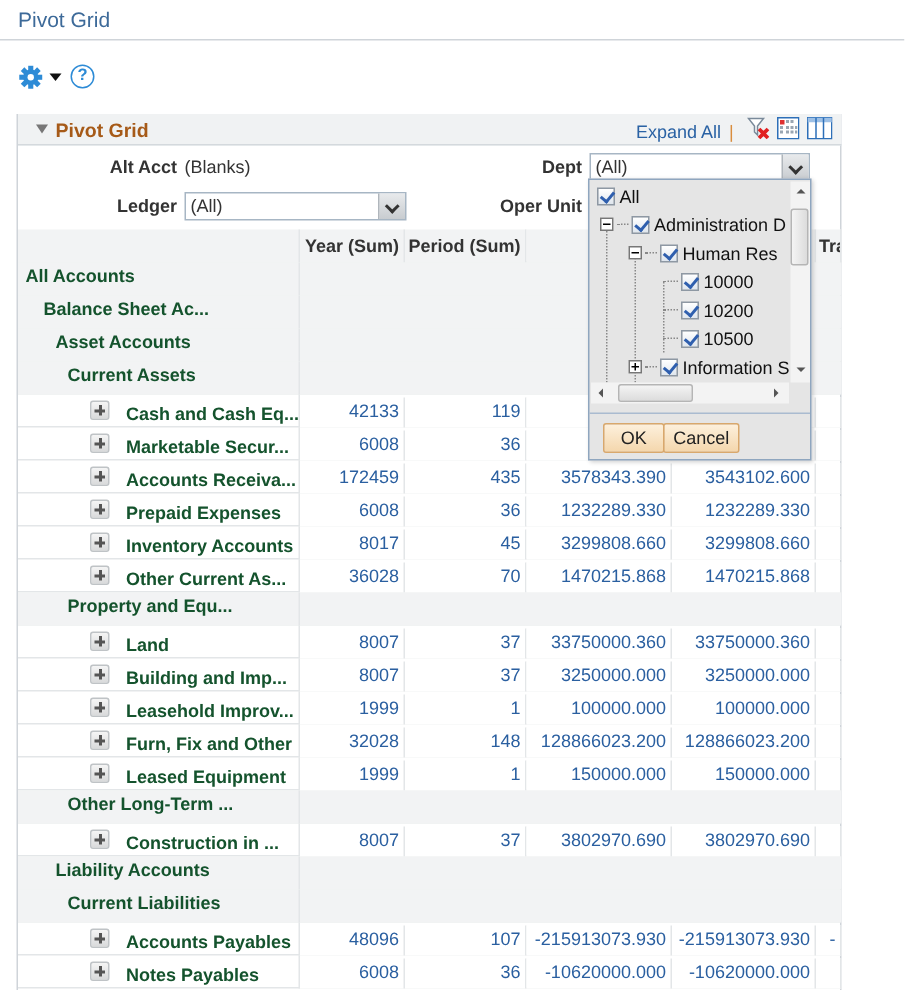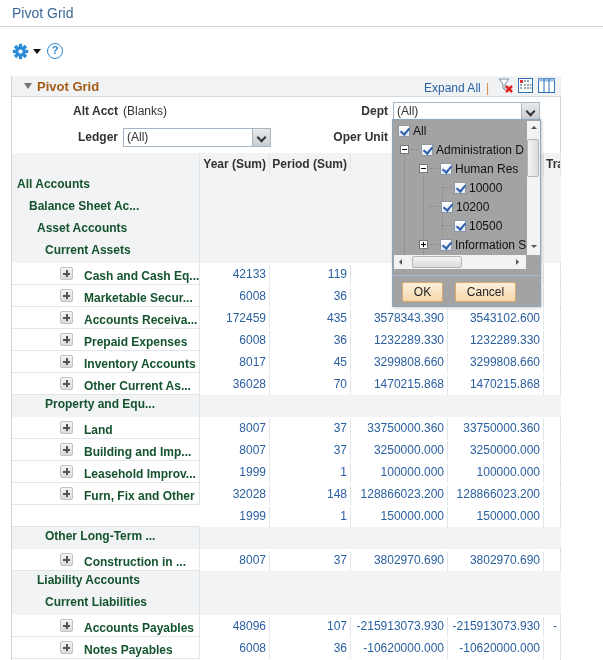--- a/index.html
+++ b/index.html
@@ -36,21 +36,21 @@
   .num { color: #2a5fa0; text-align: right; padding-right: 3px; background: #fff; }
   .c1 { left: 188px; width: 70px; }
   .c2 { left: 258px; width: 81px; }
   .c3 { left: 339px; width: 97px; }
   .c4 { left: 436px; width: 96px; }
   .c5 { left: 532px; width: 17px; }
   .plus { position: absolute; top: 4px; width: 13px; height: 13px; background: linear-gradient(#f5f5f5, #d9dadb); border: 1px solid #bfc3c6; border-radius: 2px; }
   .plus::before { content: ""; position: absolute; left: 2px; top: 5px; width: 7px; height: 2px; background: #555; }
   .plus::after { content: ""; position: absolute; left: 5px; top: 2px; width: 2px; height: 7px; background: #555; }
 
-  .dropdown { position: absolute; left: 392px; top: 119px; width: 149px; height: 188px; background: #a3a3a3; border: 1px solid #8fa6bf; box-shadow: 1px 1px 3px rgba(0,0,0,0.2); }
+  .dropdown { position: absolute; left: 392px; top: 119px; width: 149px; height: 188px; background: #e5e5e5; border: 1px solid #8fa6bf; box-shadow: 1px 1px 3px rgba(0,0,0,0.2); }
   .tree { position: absolute; left: 1px; top: 1px; width: 132px; height: 134px; overflow: hidden; }
   .titem { position: absolute; height: 19px; line-height: 19px; font-size: 12px; color: #111; white-space: nowrap; }
   .cb { display: inline-block; width: 12px; height: 12px; border: 1px solid #8e98a3; background: linear-gradient(#fff, #dfe6ee); vertical-align: -2px; margin-right: 3px; position: relative; }
   .cb::after { content: ""; position: absolute; left: 3px; top: 0px; width: 4px; height: 7px; border-right: 2px solid #2f5fae; border-bottom: 2px solid #2f5fae; transform: rotate(40deg); }
   .tbox { display: inline-block; width: 9px; height: 9px; border: 1px solid #777; background: #fff; position: relative; vertical-align: 0px; margin-right: 2px; }
   .tbox::before { content: ""; position: absolute; left: 1px; top: 3px; width: 5px; height: 1px; background: #000; }
   .tbox.plusbox::after { content: ""; position: absolute; left: 3px; top: 1px; width: 1px; height: 5px; background: #000; }
   .dots { display: inline-block; width: 8px; border-top: 1px dotted #888; vertical-align: 4px; margin-right: 2px; }
   .vline { position: absolute; border-left: 1px dotted #888; }
   .vscroll { position: absolute; left: 134px; top: 1px; width: 13px; height: 134px; background: #f3f3f3; }
@@ -277,20 +277,24 @@
             <span class="plus" style="left: 48px;"></span>
             <span style="position: absolute; left: 72px; top: 2px;">Furn, Fix and Other</span>
           </div>
           <div class="cell num c1" style="top: 2px; height: 20px; line-height: 18px;">32028</div>
           <div class="cell num c2" style="top: 2px; height: 20px; line-height: 18px;">148</div>
           <div class="cell num c3" style="top: 2px; height: 20px; line-height: 18px;">128866023.200</div>
           <div class="cell num c4" style="top: 2px; height: 20px; line-height: 18px;">128866023.200</div>
           <div class="cell num c5" style="top: 2px; height: 20px; line-height: 18px;"></div>
         </div>
         <div class="row" style="top: 352px;">
+          <div class="cell rowlabel">
+            <span class="plus" style="left: 48px;"></span>
+            <span style="position: absolute; left: 72px; top: 2px;">Leased Equipment</span>
+          </div>
           <div class="cell num c1" style="top: 2px; height: 20px; line-height: 18px;">1999</div>
           <div class="cell num c2" style="top: 2px; height: 20px; line-height: 18px;">1</div>
           <div class="cell num c3" style="top: 2px; height: 20px; line-height: 18px;">150000.000</div>
           <div class="cell num c4" style="top: 2px; height: 20px; line-height: 18px;">150000.000</div>
           <div class="cell num c5" style="top: 2px; height: 20px; line-height: 18px;"></div>
         </div>
         <div class="row group" style="top: 374px;">
           <div class="cell rowlabel">
             <span style="position: absolute; left: 33px; top: -2px;">Other Long-Term ...</span>
           </div>
@@ -347,30 +351,30 @@
 
 <div class="dropdown">
   <div class="tree">
     <div class="vline" style="left:10px;top:29px;height:105px"></div>
     <div class="vline" style="left:29px;top:48px;height:86px"></div>
     <div class="vline" style="left:48px;top:67px;height:47px"></div>
     <div class="titem" style="left:4px;top:1px"><span class="cb"></span><span>All</span></div>
     <div class="titem" style="left:6px;top:20px"><span class="tbox"></span><span class="dots"></span><span class="cb"></span><span>Administration D</span></div>
     <div class="titem" style="left:25px;top:39px"><span class="tbox"></span><span class="dots"></span><span class="cb"></span><span>Human Res</span></div>
     <div class="titem" style="left:48px;top:58px"><span class="dots" style="width:10px"></span><span class="cb"></span><span>10000</span></div>
-    <div class="titem" style="left:35px;top:77px"><span class="dots" style="width:10px"></span><span class="cb"></span><span>10200</span></div>
+    <div class="titem" style="left:48px;top:77px"><span class="dots" style="width:10px"></span><span class="cb"></span><span>10200</span></div>
     <div class="titem" style="left:48px;top:96px"><span class="dots" style="width:10px"></span><span class="cb"></span><span>10500</span></div>
     <div class="titem" style="left:25px;top:115px"><span class="tbox plusbox"></span><span class="dots"></span><span class="cb"></span><span>Information S</span></div>
   </div>
   <div class="vscroll">
     <div style="position:absolute;left:4px;top:5px;width:0;height:0;border-left:3px solid transparent;border-right:3px solid transparent;border-bottom:3px solid #555"></div>
     <div class="thumb"></div>
     <div style="position:absolute;left:4px;top:124px;width:0;height:0;border-left:3px solid transparent;border-right:3px solid transparent;border-top:3px solid #555"></div>
   </div>
   <div class="hscroll">
     <div style="position:absolute;left:5px;top:4px;width:0;height:0;border-top:3px solid transparent;border-bottom:3px solid transparent;border-right:3px solid #555"></div>
     <div class="thumb"></div>
     <div style="position:absolute;left:122px;top:4px;width:0;height:0;border-top:3px solid transparent;border-bottom:3px solid transparent;border-left:3px solid #555"></div>
   </div>
   <div class="dd-sep"></div>
   <div class="btn" style="left:9px;width:41px">OK</div>
-  <div class="btn" style="left:62px;width:61px">Cancel</div>
+  <div class="btn" style="left:49px;width:51px">Cancel</div>
 </div>
 
 </body></html>

